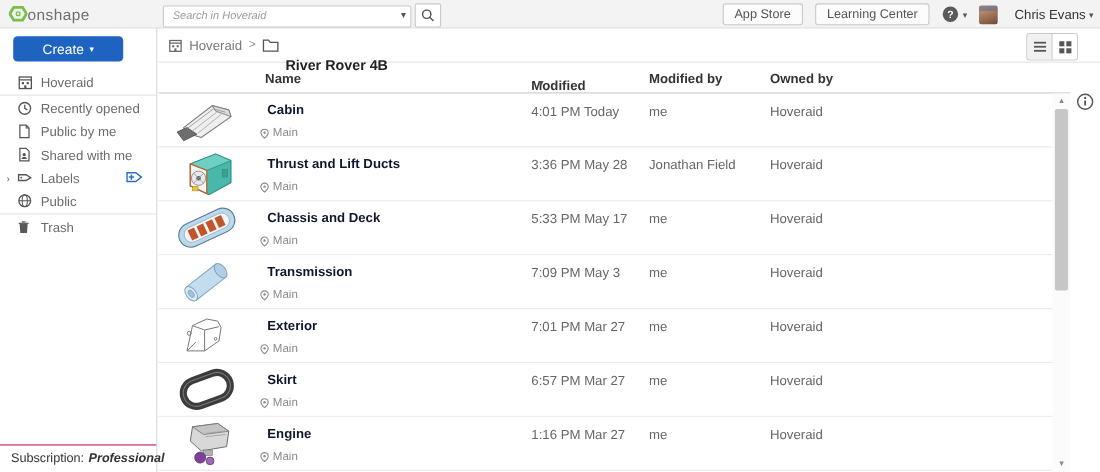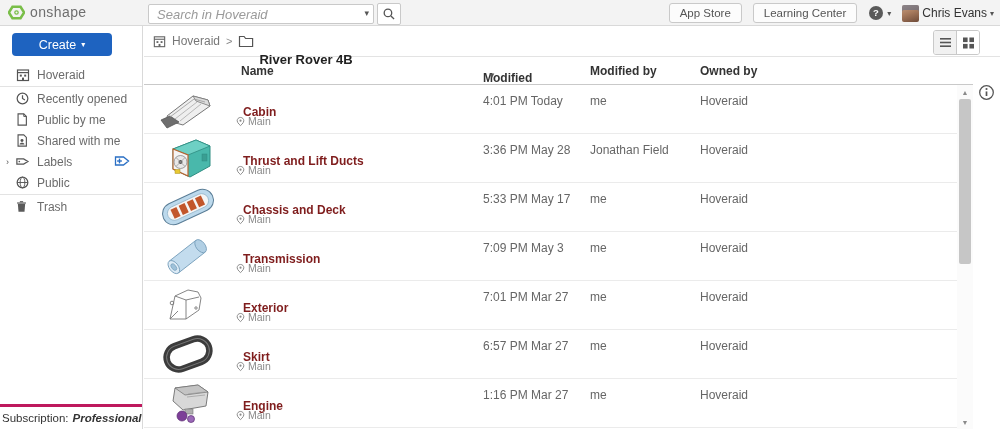--- a/index.html
+++ b/index.html
@@ -4,57 +4,57 @@
 <style>
   html,body{margin:0;padding:0;}
   body{
     width:1000px;height:429px;position:relative;overflow:hidden;
     font-family:"Liberation Sans",sans-serif;background:#fff;
     -webkit-font-smoothing:antialiased;
   }
   
   .topbar{position:absolute;left:0;top:0;width:1000px;height:26px;
     background:#f3f3f3;border-bottom:1px solid #d9d9d9;box-sizing:border-box;}
-  .logo{position:absolute;left:8px;top:4px;display:flex;gap:5px;cursor:pointer;}
+  .logo{position:absolute;left:8px;top:4px;display:flex;align-items:center;cursor:pointer;}
   .logo-text{font-size:14px;color:#6e6e6e;letter-spacing:.4px;}
   .searchwrap{position:absolute;left:148px;top:3px;display:flex;align-items:center;}
   .searchbox{position:relative;width:226px;height:20px;}
   .searchbox input{width:100%;height:100%;box-sizing:border-box;border:1px solid #c9c9c9;
-    border-radius:2px;padding:0 18px 0 8px;font-size:13px;font-style:italic;color:#555;
+    border-radius:2px;padding:0 18px 0 8px;font-size:10px;font-style:italic;color:#555;
     font-family:"Liberation Sans",sans-serif;outline:none;background:#fff;}
   .searchbox input::placeholder{color:#9a9a9a;font-style:italic;}
   .search-caret{position:absolute;right:5px;top:4px;font-size:9px;color:#555;cursor:pointer;}
   .search-btn{width:22px;height:20px;border:1px solid #c9c9c9;border-radius:2px;background:#fff;
     margin-left:3px;display:flex;align-items:center;justify-content:center;cursor:pointer;}
   .top-right{position:absolute;right:6px;top:3px;height:20px;display:flex;align-items:center;gap:11px;}
   .top-btn{height:20px;line-height:18px;padding:0 10px;border:1px solid #c9c9c9;border-radius:3px;
     background:#fcfcfc;color:#555;font-size:11.5px;cursor:pointer;white-space:nowrap;}
   .help-group,.user-group{display:flex;align-items:center;gap:3px;cursor:pointer;}
   .caret{font-size:8px;color:#555;}
   .avatar{width:17px;height:17px;border-radius:2px;
     background:linear-gradient(160deg,#caa184 0%,#a87b5e 45%,#6e4a38 100%);
     box-shadow:inset 0 5px 0 rgba(90,110,140,.55);}
-  .user-name{font-size:12px;color:#333;}
+  .user-name{font-size:12px;color:#333;margin-left:12px;}
   
   .sidebar{position:absolute;left:0;top:26px;width:143px;height:403px;background:#fff;
     border-right:1px solid #d9d9d9;box-sizing:border-box;}
   .create-btn{position:absolute;left:12px;top:7px;width:100px;height:23px;border:none;border-radius:4px;
     background:var(--accent,#1e63c0);color:#fff;font-size:12.5px;cursor:pointer;
     font-family:"Liberation Sans",sans-serif;display:flex;align-items:center;justify-content:center;gap:5px;}
   .create-btn .caret{color:#fff;}
   .nav{position:absolute;left:0;top:38px;width:100%;}
   .nav-item{position:relative;height:21px;display:flex;align-items:center;padding-left:6px;
     cursor:pointer;color:#6b6b6b;font-size:12px;}
   .chev{width:9px;font-size:9px;color:#555;flex:0 0 9px;text-align:left;}
   .nav-icon{width:16px;height:16px;margin-right:6px;flex:0 0 16px;display:flex;align-items:center;}
   .nav-label{white-space:nowrap;}
   .nav-action{position:absolute;right:9px;top:3px;width:19px;height:14px;cursor:pointer;}
   .nav-divider{height:1px;background:#e3e3e3;margin:1px 0;}
-  .side-footer{position:absolute;left:0;bottom:0;width:100%;height:25px;border-top:3px solid #be185d;
-    box-sizing:border-box;display:flex;align-items:center;padding-left:2px;font-size:11.5px;color:#333;}
+  .side-footer{position:absolute;left:0;bottom:0;width:100%;height:25px;border-top:1px solid #be185d;
+    box-sizing:border-box;display:flex;align-items:center;padding-left:10px;font-size:11.5px;color:#333;}
   .side-footer b{margin-left:4px;font-style:italic;}
   
   .crumbbar{position:absolute;left:144px;top:26px;width:856px;height:31px;background:#fff;
     border-bottom:1px solid #e3e3e3;box-sizing:border-box;}
   .crumbs{position:absolute;left:8px;top:0;height:30px;display:flex;align-items:center;gap:6px;}
   .crumb{display:flex;align-items:center;gap:5px;cursor:pointer;}
   .crumb-root{font-size:12px;color:#777;}
   .crumb-sep{font-size:11px;color:#888;}
   .crumb-current{font-size:13px;color:#222;font-weight:bold;margin-top:36px;}
   .view-toggle{position:absolute;right:20px;top:4px;height:23px;display:flex;
@@ -64,21 +64,21 @@
   
   .thead{position:absolute;left:144px;top:57px;width:829px;height:28px;border-bottom:1px solid #c9c9c9;
     box-sizing:border-box;font-size:12px;font-weight:bold;color:#333;}
   .thead span{position:absolute;top:7px;}
   .th-name{left:89px;margin-left:8px;} .th-mod{left:339px;} .th-modby{left:446px;} .th-owned{left:556px;}
   .sort-arrow{font-size:8px;color:#555;margin-left:5px;font-weight:normal;}
   .rows{position:absolute;left:144px;top:85px;width:814px;}
   .doc-row{position:relative;height:49px;box-sizing:border-box;border-bottom:1px solid #ebebeb;cursor:pointer;}
   .thumb{position:absolute;left:13px;top:2px;width:62px;height:44px;}
   .cell{position:absolute;font-size:12px;color:#666;white-space:nowrap;}
-  .cell.name{left:99px;top:20px;color:#7f1d1d;font-weight:bold;}
+  .cell.name{left:99px;top:8px;color:#0f172a;font-weight:bold;}
   .cell.loc{left:92px;top:30px;font-size:10.5px;color:#8a8a8a;display:flex;align-items:center;gap:3px;}
   .cell.mod{left:339px;top:9px;}
   .cell.modby{left:446px;top:9px;}
   .cell.owned{left:556px;top:9px;}
   
   .scrollbar{position:absolute;left:957px;top:85px;width:16px;height:344px;background:#fbfbfb;}
   .sb-arrow{position:absolute;left:0;width:16px;height:14px;display:flex;align-items:center;
     justify-content:center;font-size:7px;color:#8a8a8a;cursor:pointer;}
   .sb-up{top:0;} .sb-down{bottom:0;}
   .sb-thumb{position:absolute;left:2px;top:14px;width:12px;height:165px;background:#c6c6c6;border-radius:2px;cursor:pointer;}

